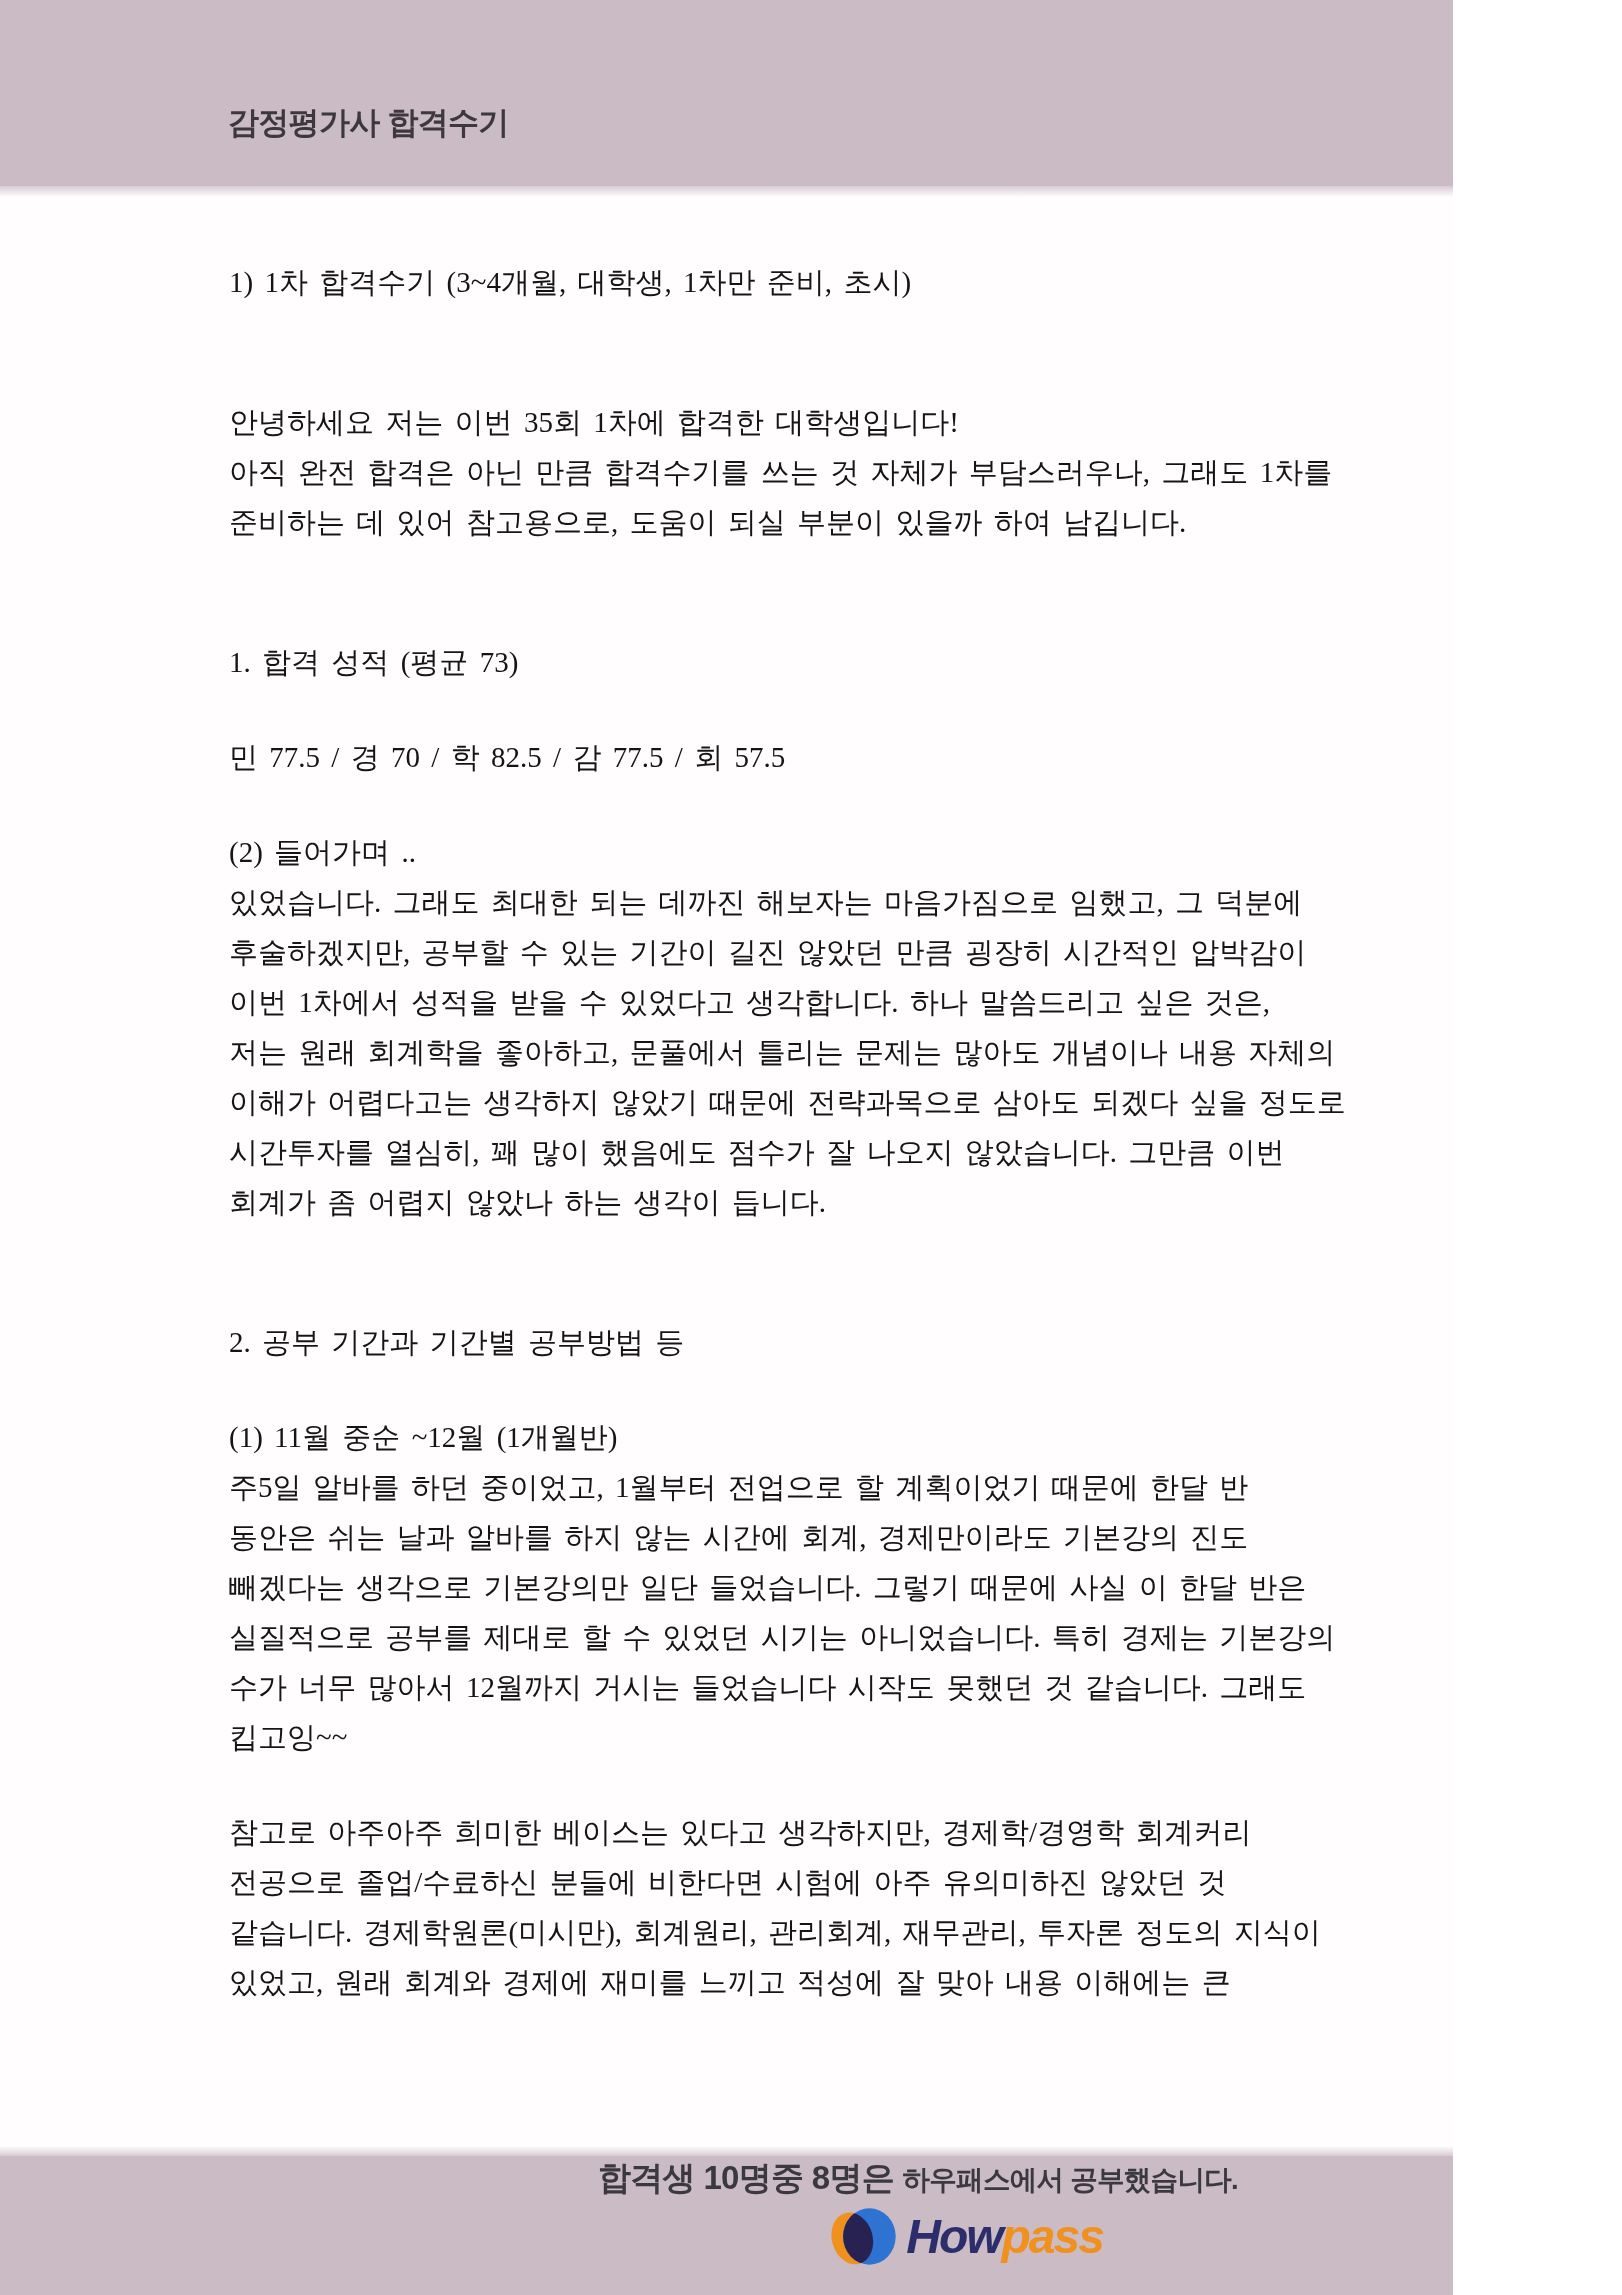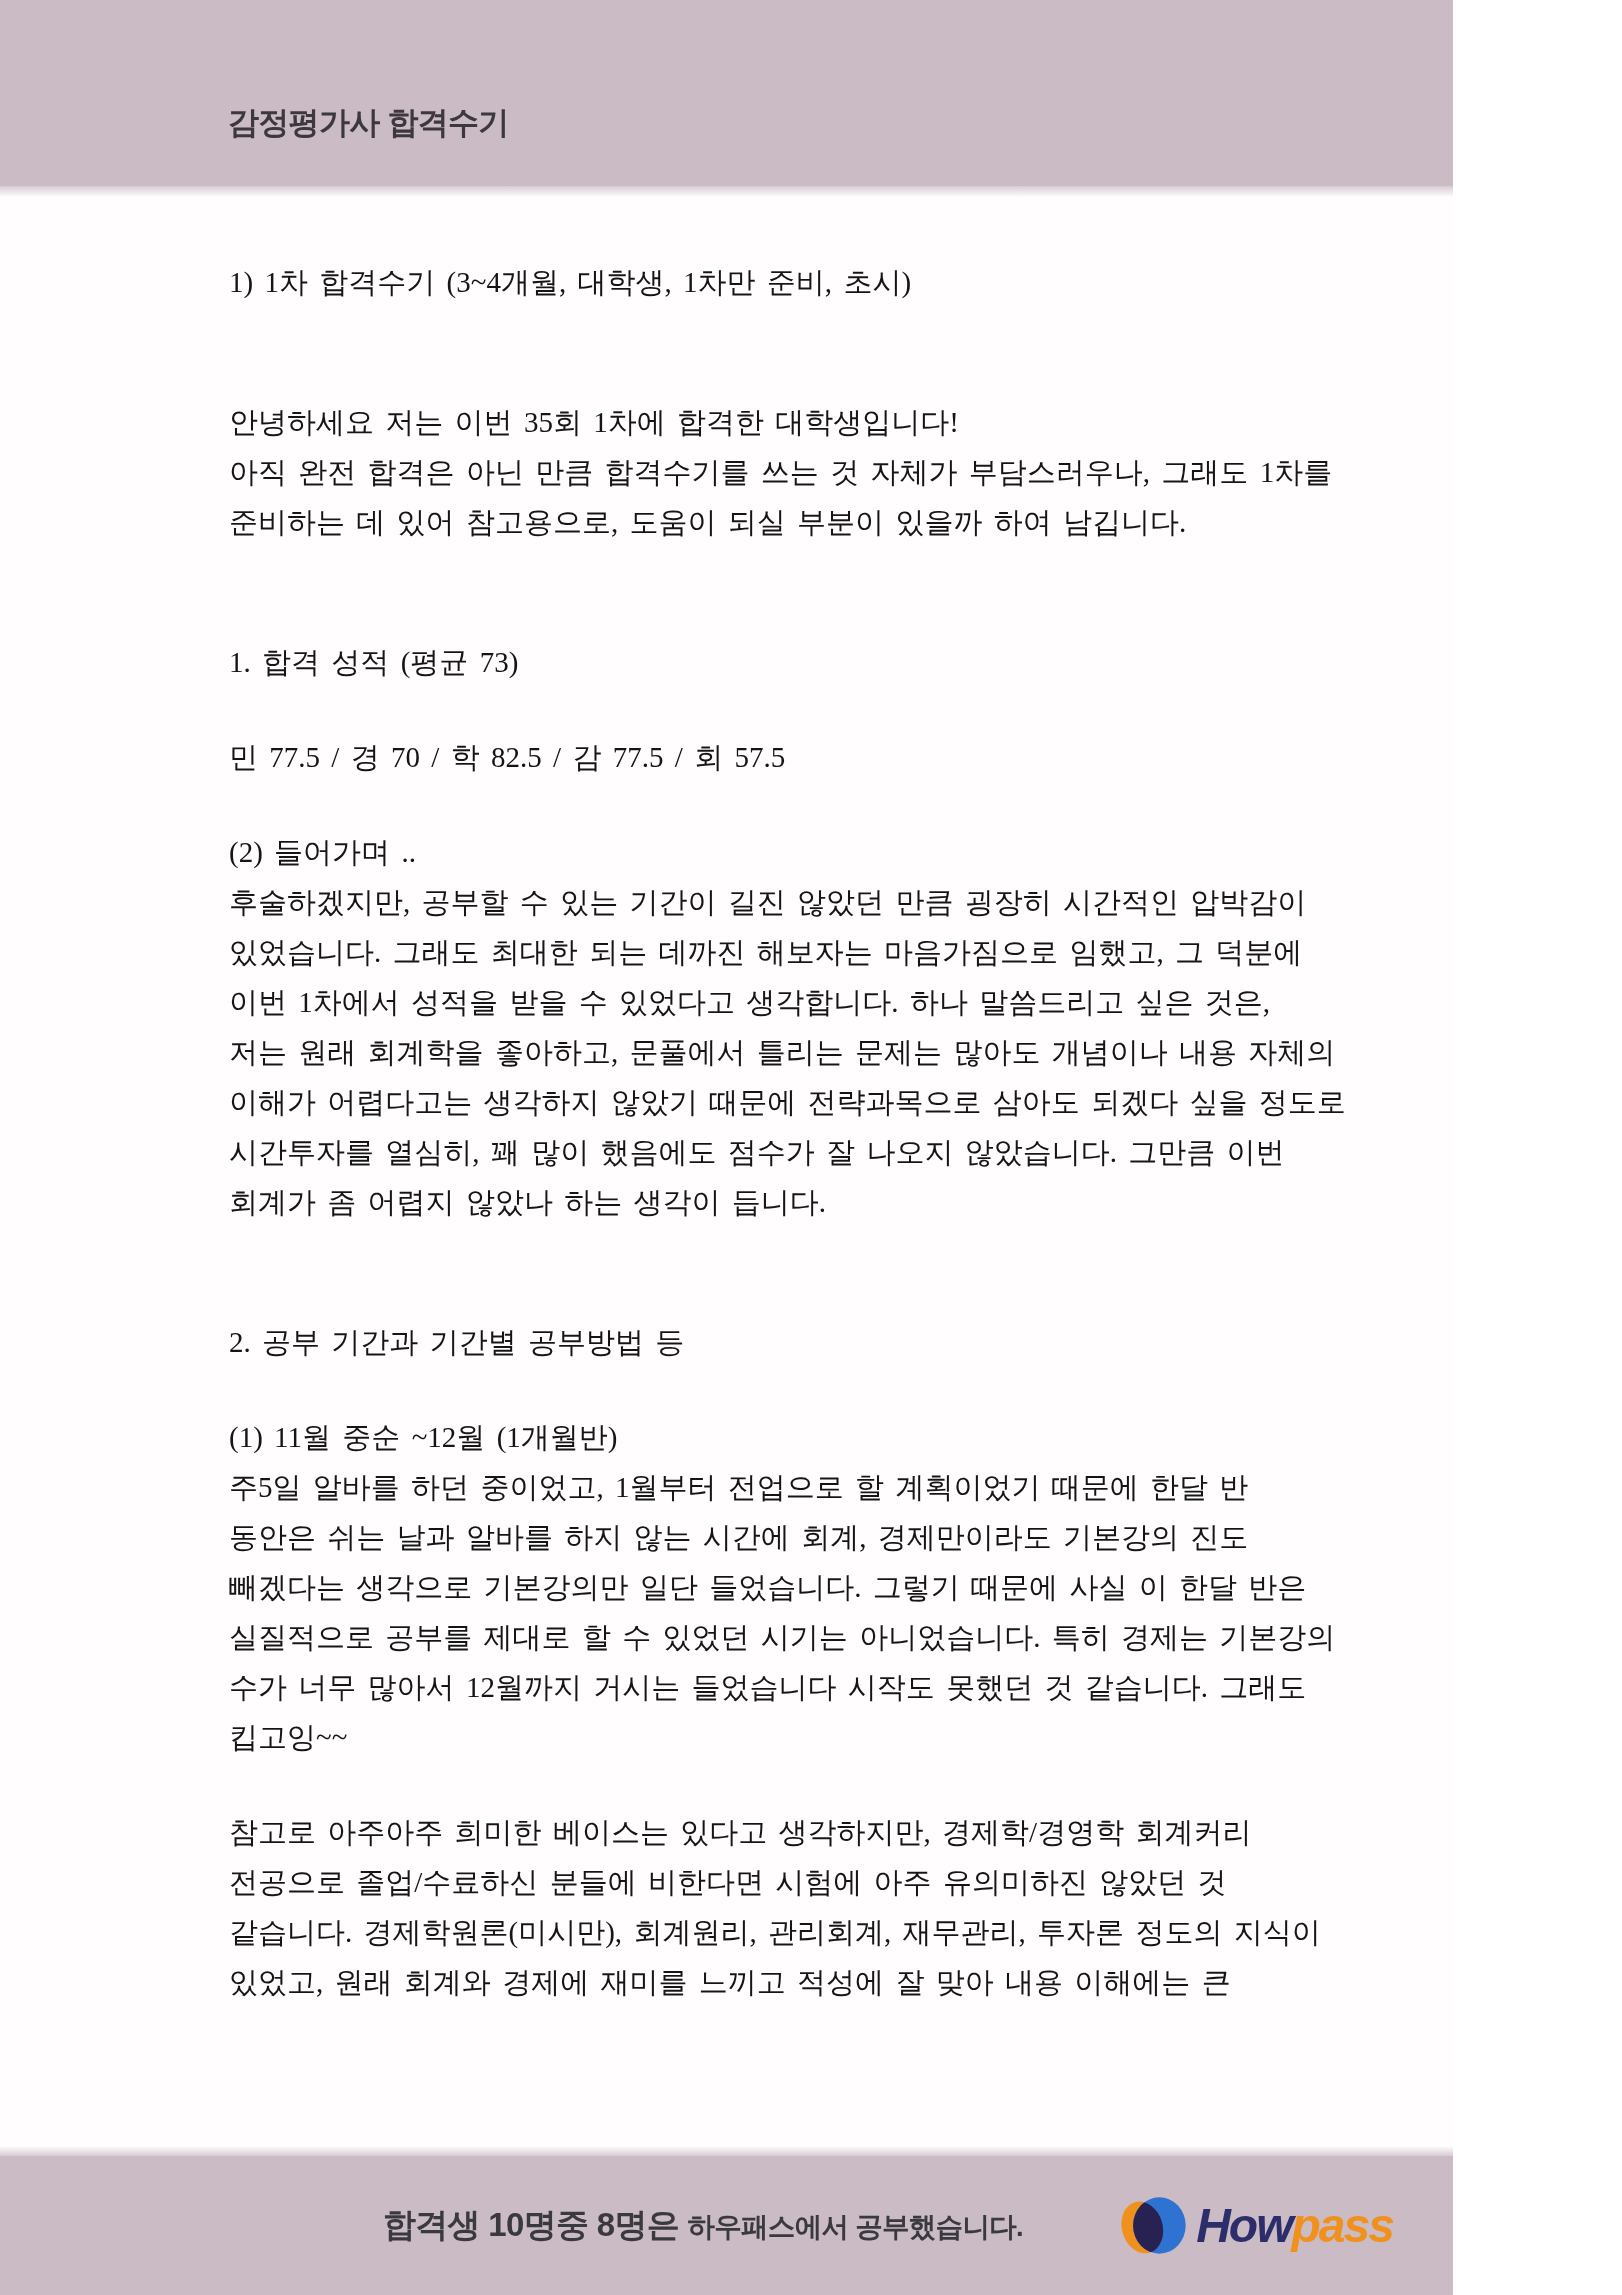--- a/index.html
+++ b/index.html
@@ -78,20 +78,21 @@
     bottom:100%;left:0;right:0;
     height:10.5px;
     background:linear-gradient(to top, rgba(202,187,196,.75), rgba(202,187,196,0));
   }
   .footer-inner{
     display:flex;
     align-items:center;
     height:100%;
     padding-left:383px;
     box-sizing:border-box;
+    flex-direction:column;
   }
   .footer-stat{
     font-family:"Liberation Sans","DejaVu Sans",sans-serif;
     font-weight:700;
     color:var(--stat-color);
     white-space:nowrap;
     letter-spacing:-0.7px;
   }
   .stat-big{font-size:33px;}
   .stat-small{font-size:27.5px;}
@@ -134,22 +135,22 @@
       <div class="ln">안녕하세요 저는 이번 35회 1차에 합격한 대학생입니다!</div>
       <div class="ln">아직 완전 합격은 아닌 만큼 합격수기를 쓰는 것 자체가 부담스러우나, 그래도 1차를</div>
       <div class="ln">준비하는 데 있어 참고용으로, 도움이 되실 부분이 있을까 하여 남깁니다.</div>
       <div class="ln blank"></div>
       <div class="ln blank"></div>
       <div class="ln bold">1. 합격 성적 (평균 73)</div>
       <div class="ln blank"></div>
       <div class="ln">민 77.5 / 경 70 / 학 82.5 / 감 77.5 / 회 57.5</div>
       <div class="ln blank"></div>
       <div class="ln">(2) 들어가며 ..</div>
+      <div class="ln">있었습니다. 그래도 최대한 되는 데까진 해보자는 마음가짐으로 임했고, 그 덕분에</div>
       <div class="ln">후술하겠지만, 공부할 수 있는 기간이 길진 않았던 만큼 굉장히 시간적인 압박감이</div>
-      <div class="ln">있었습니다. 그래도 최대한 되는 데까진 해보자는 마음가짐으로 임했고, 그 덕분에</div>
       <div class="ln">이번 1차에서 성적을 받을 수 있었다고 생각합니다. 하나 말씀드리고 싶은 것은,</div>
       <div class="ln">저는 원래 회계학을 좋아하고, 문풀에서 틀리는 문제는 많아도 개념이나 내용 자체의</div>
       <div class="ln">이해가 어렵다고는 생각하지 않았기 때문에 전략과목으로 삼아도 되겠다 싶을 정도로</div>
       <div class="ln">시간투자를 열심히, 꽤 많이 했음에도 점수가 잘 나오지 않았습니다. 그만큼 이번</div>
       <div class="ln">회계가 좀 어렵지 않았나 하는 생각이 듭니다.</div>
       <div class="ln blank"></div>
       <div class="ln blank"></div>
       <div class="ln bold">2. 공부 기간과 기간별 공부방법 등</div>
       <div class="ln blank"></div>
       <div class="ln">(1) 11월 중순 ~12월 (1개월반)</div>

